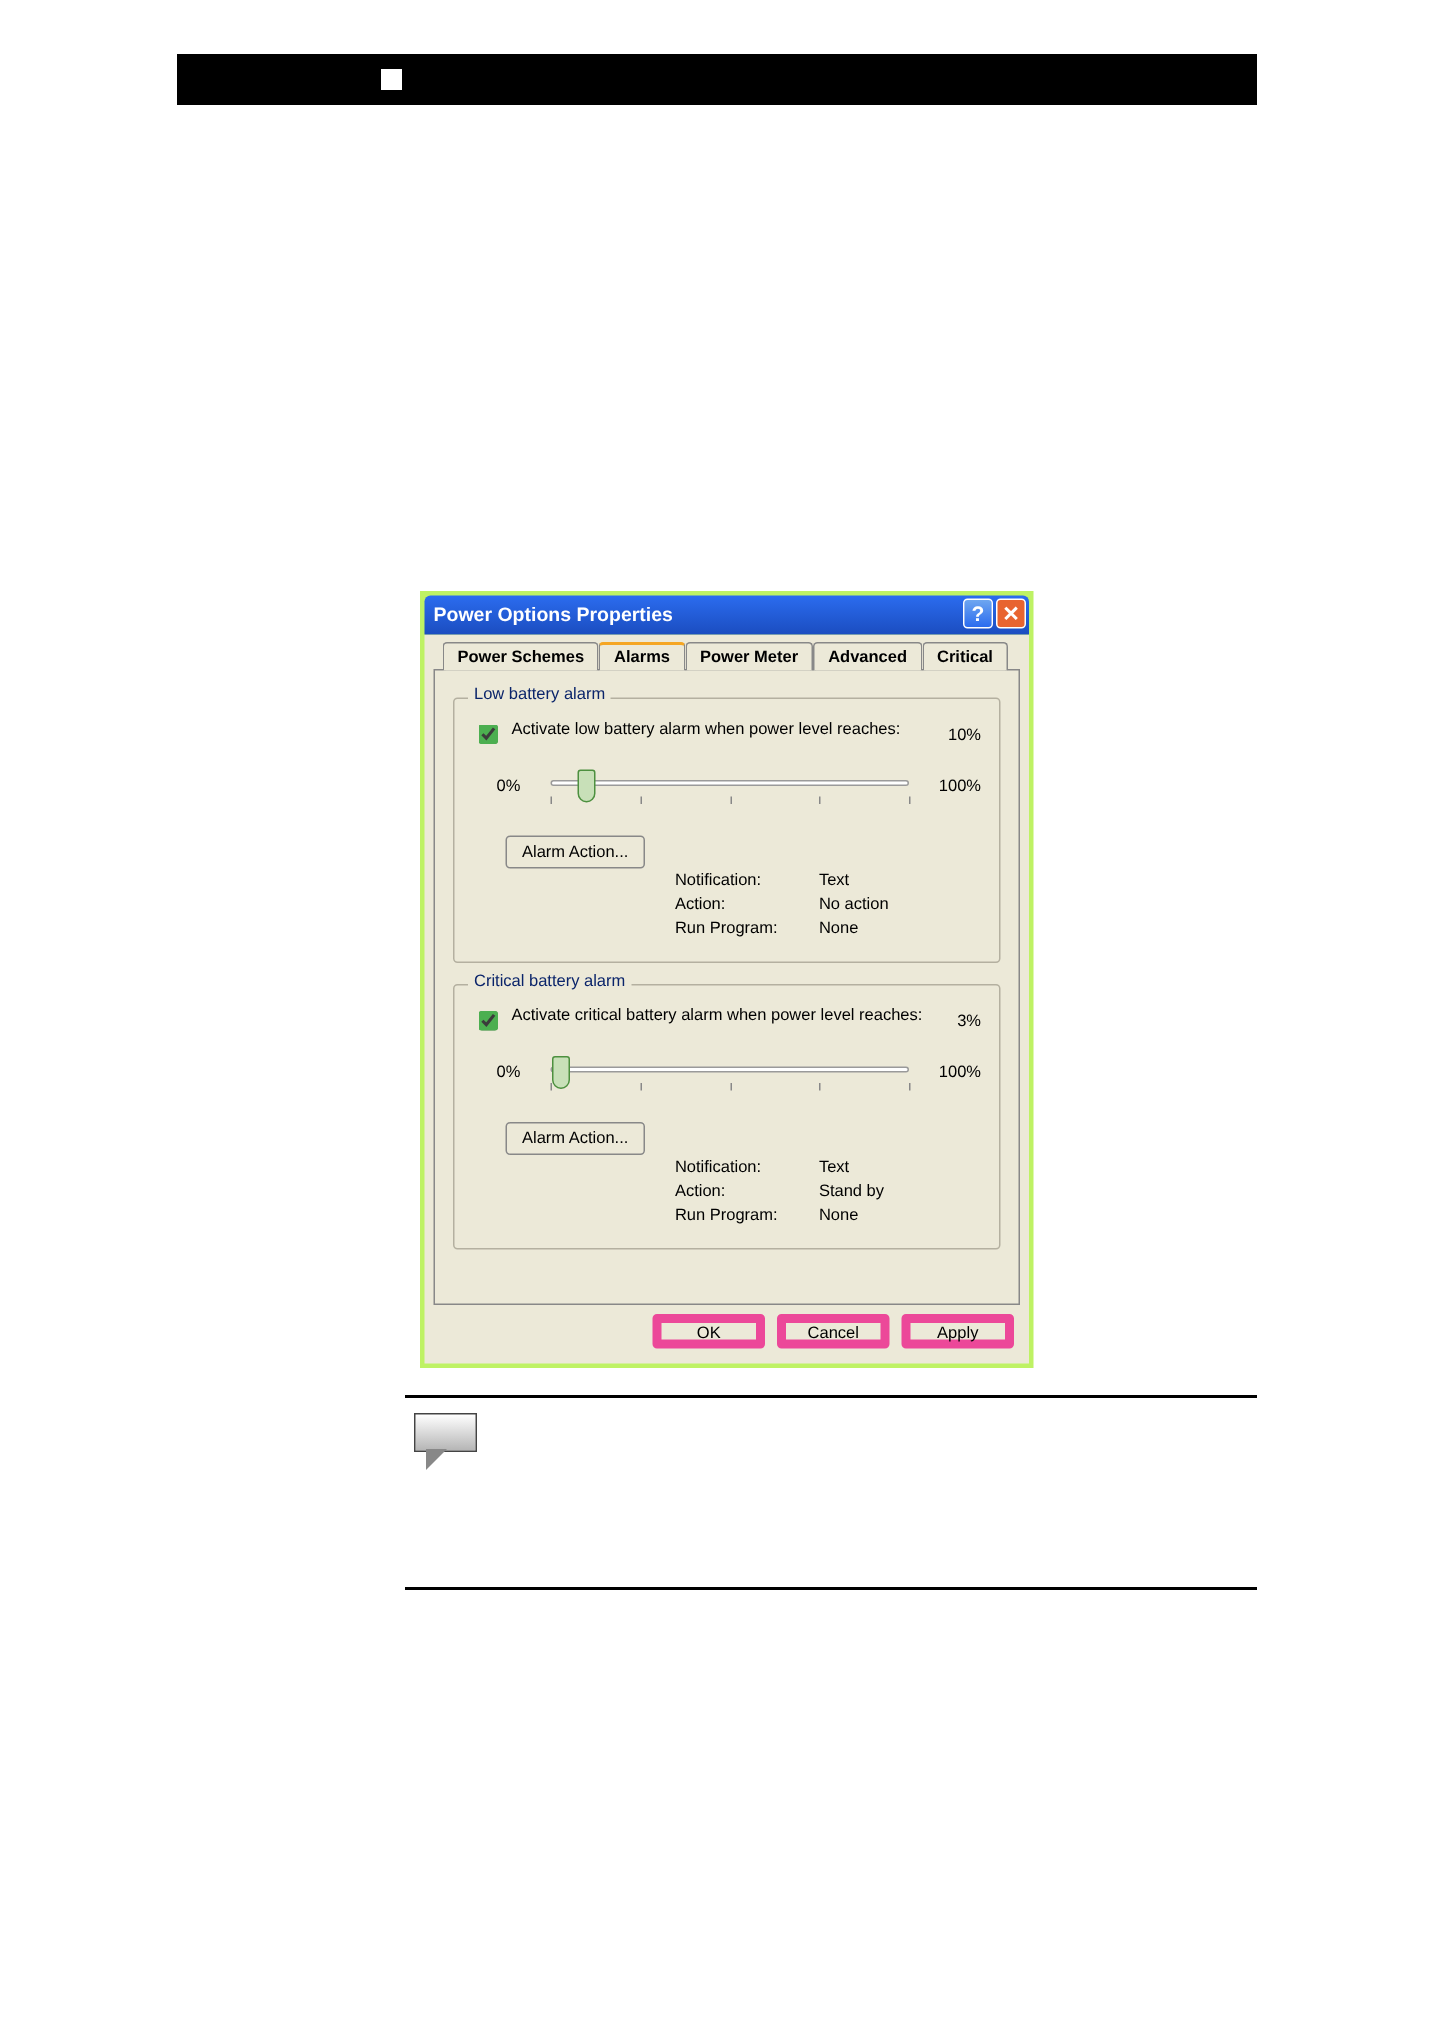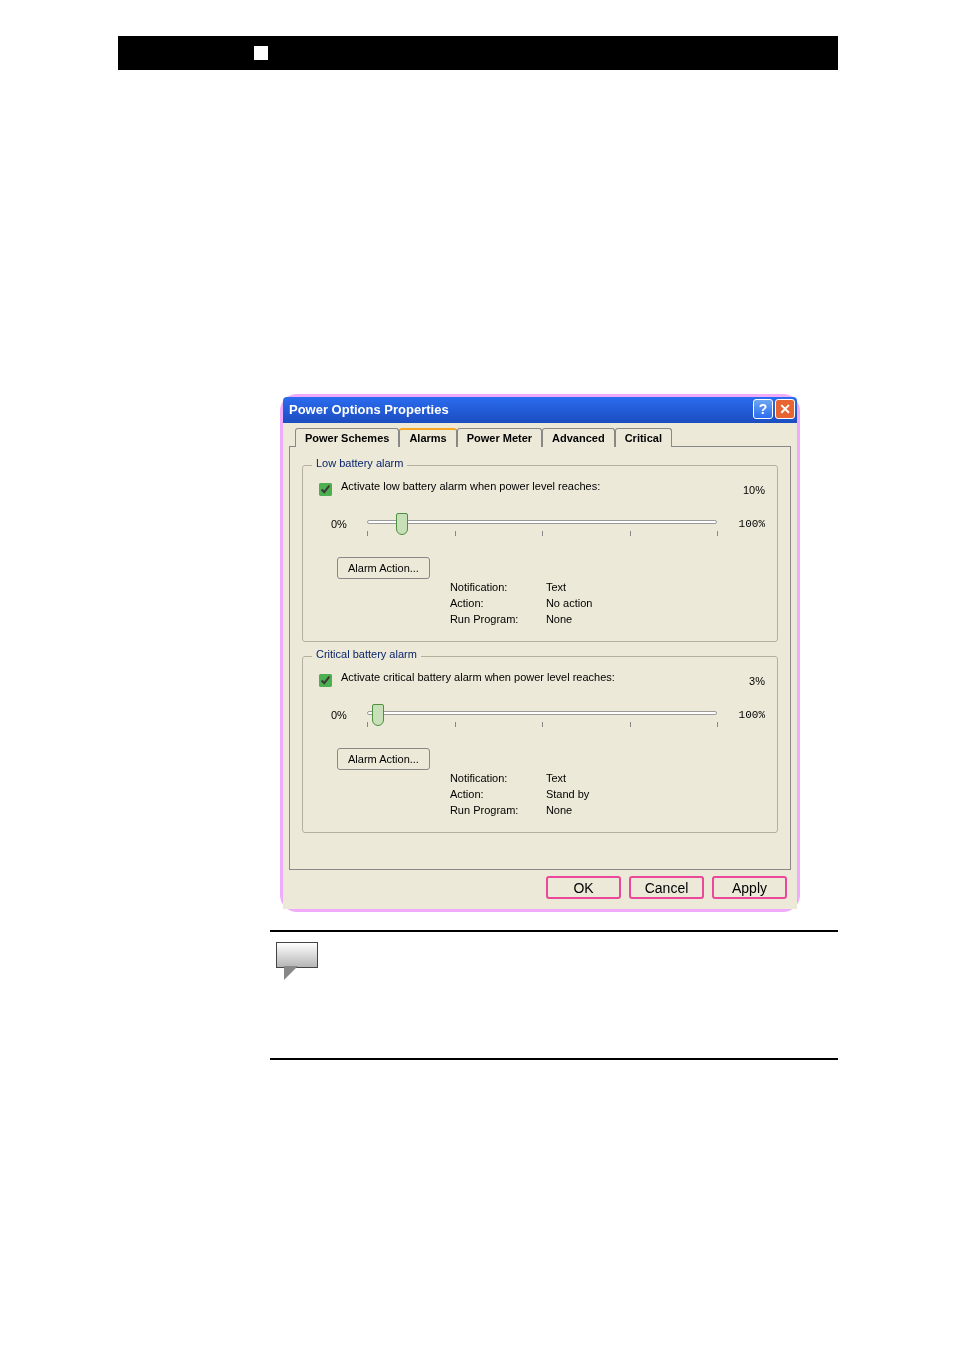--- a/index.html
+++ b/index.html
@@ -25,24 +25,23 @@
     top: 10px;
     left: 136px;
     width: 14px;
     height: 14px;
     background: #fff;
   }
   .dialog {
     position: absolute;
     top: 394px;
     left: 280px;
-    width: 520px;
-    background: #f0abfc;
+    width: 409px;
+    background: #bef264;
     padding: 3px;
-    border-radius: 17px;
   }
   .titlebar {
     height: 26px;
     background: linear-gradient(to bottom, #2b6cef, #1b4dc0);
     border-radius: 4px 4px 0 0;
     position: relative;
     color: #fff;
     font-weight: bold;
     font-size: 13px;
     line-height: 26px;
@@ -140,21 +139,21 @@
     accent-color: #4caf50;
   }
   .slider-row {
     display: flex;
     align-items: center;
     gap: 10px;
     margin-top: 14px;
     margin-left: 16px;
   }
   .slider-row .lbl { width: 26px; }
-  .slider-row .lbl-r { width: 38px; text-align: right; font-family: Liberation Mono, monospace; }
+  .slider-row .lbl-r { width: 38px; text-align: right; }
   .track-wrap {
     flex: 1;
     position: relative;
     height: 22px;
   }
   .track {
     position: absolute;
     top: 7px;
     left: 0;
     right: 0;
@@ -212,25 +211,25 @@
   }
   .dlg-btnrow {
     display: flex;
     justify-content: flex-end;
     gap: 8px;
     margin-top: 6px;
     padding-right: 4px;
   }
   .btn {
     background: #ece9d8;
-    border: 2px solid #ec4899;
+    border: 6px solid #ec4899;
     border-radius: 3px;
     width: 75px;
     height: 23px;
-    font-size: 14px;
+    font-size: 11px;
     cursor: pointer;
   }
   .note-block {
     position: absolute;
     top: 930px;
     left: 270px;
     width: 568px;
     border-top: 2px solid #000;
     border-bottom: 2px solid #000;
     min-height: 130px;

